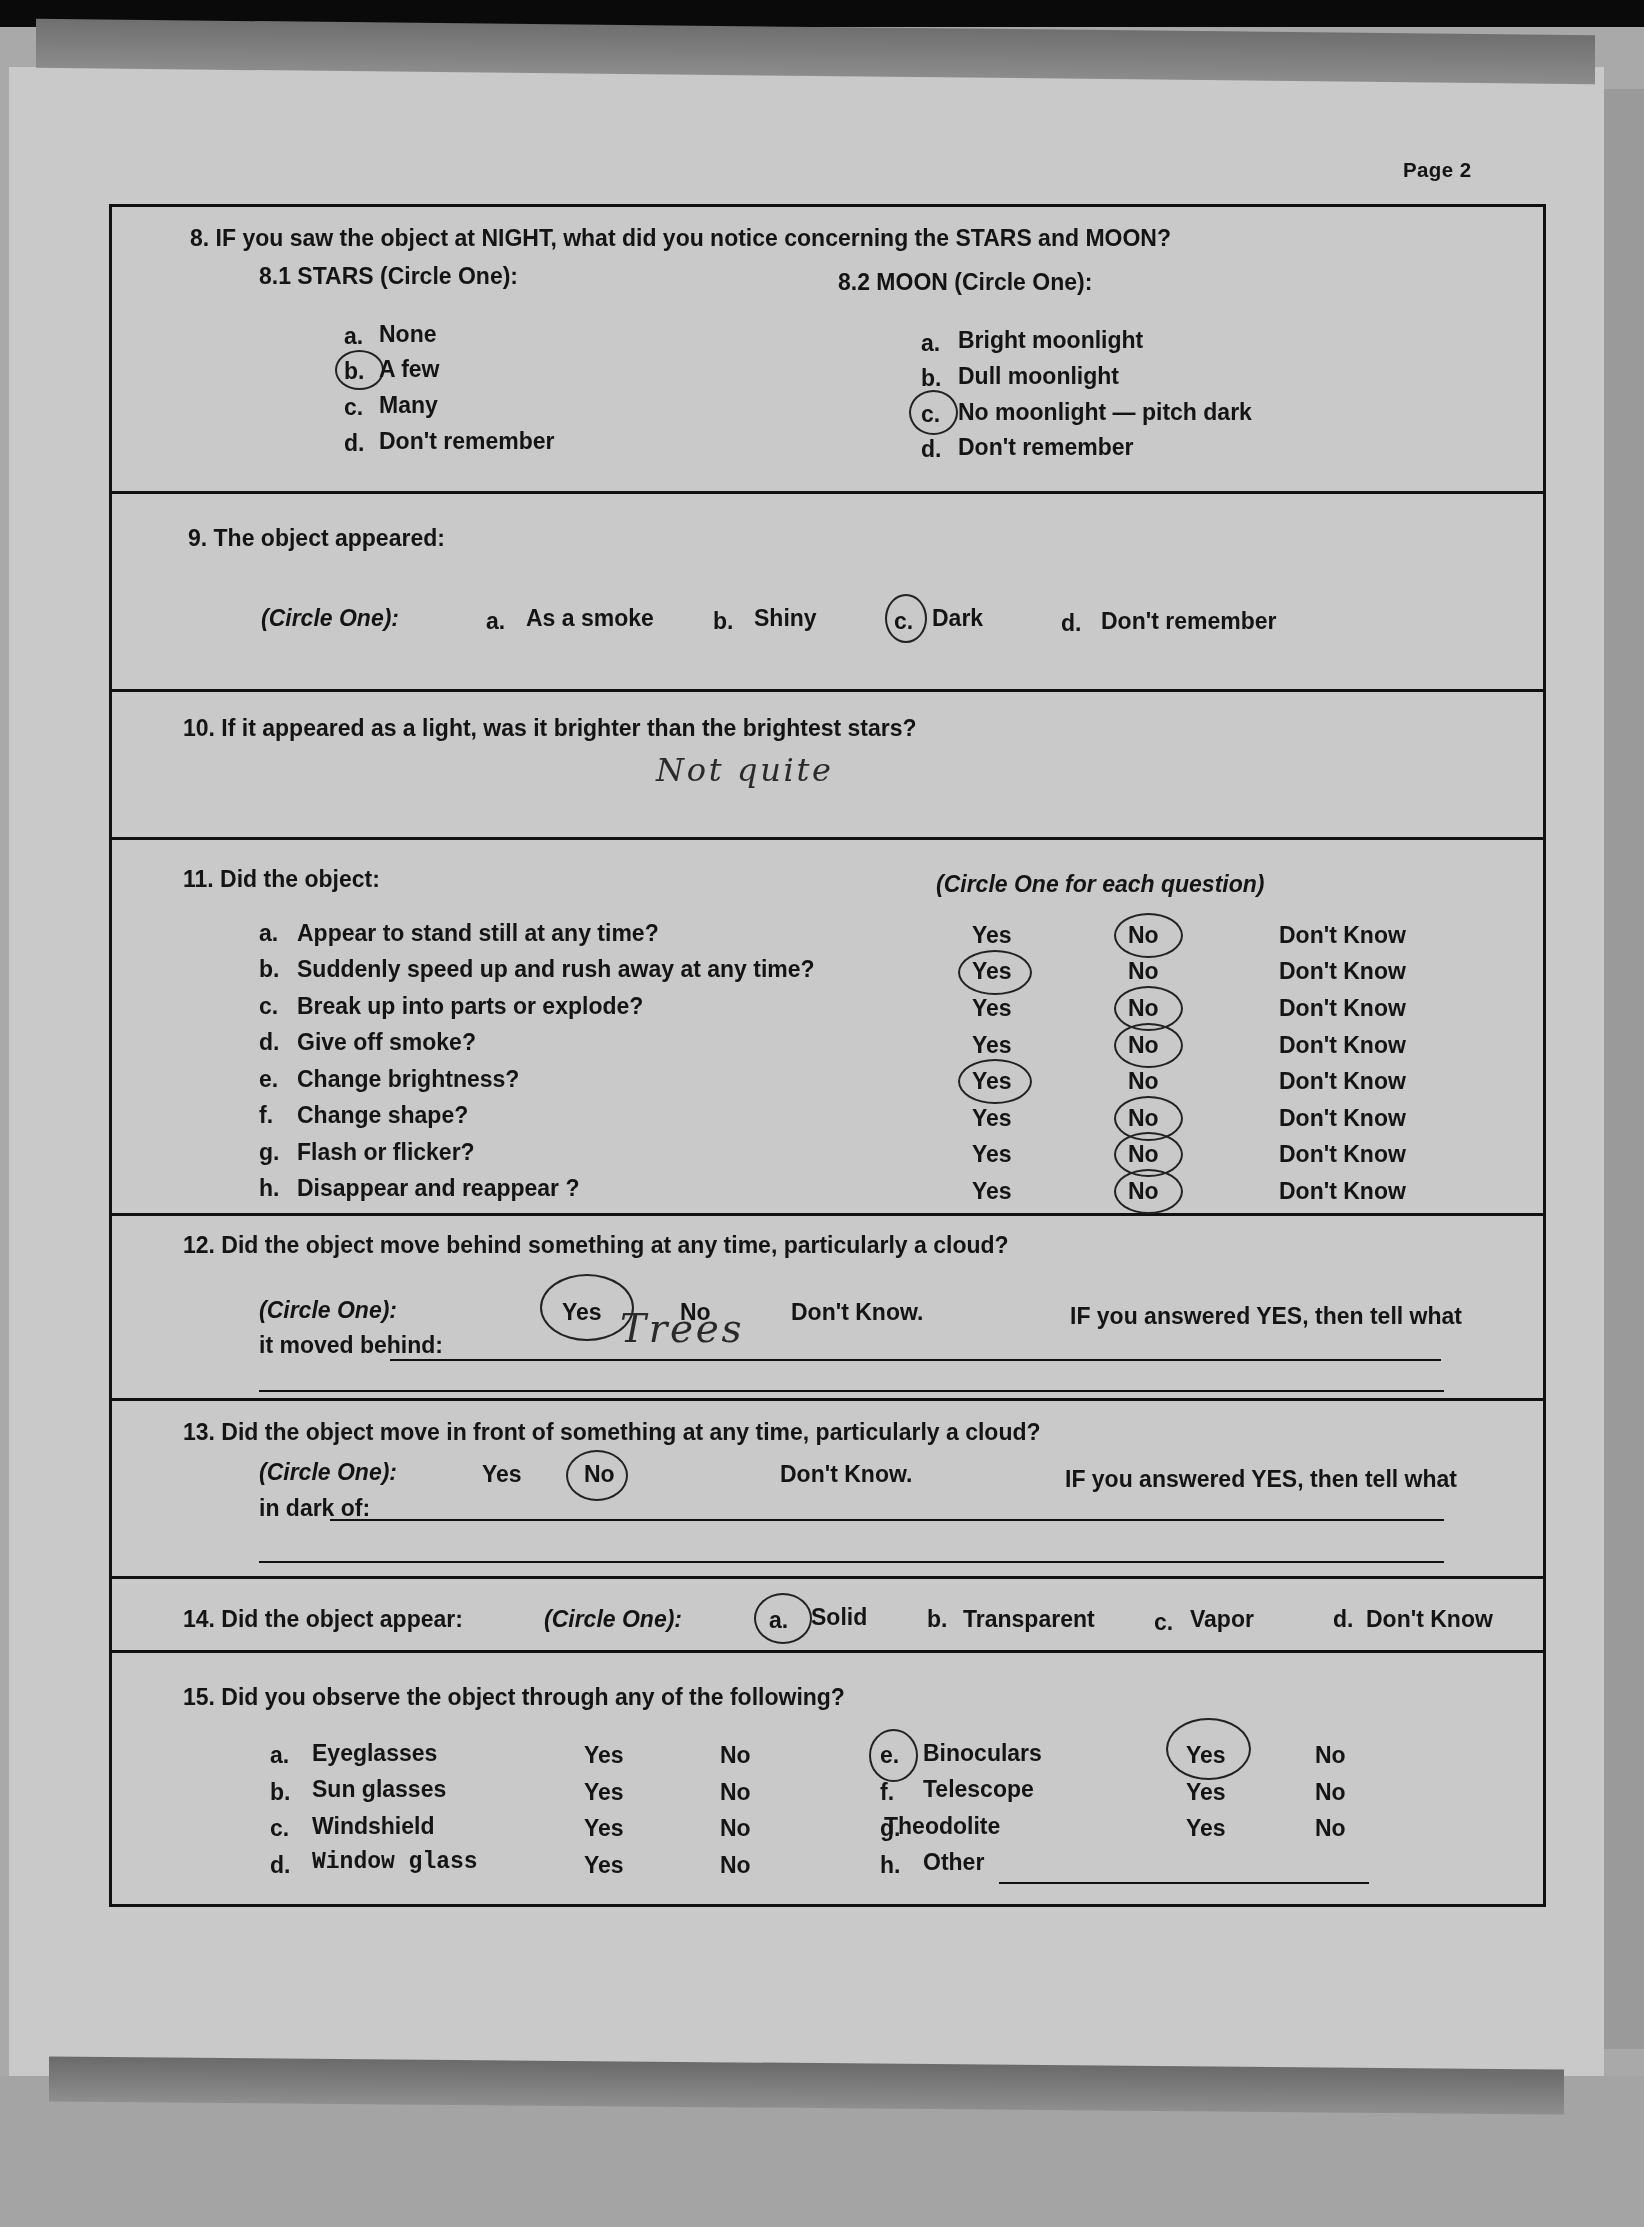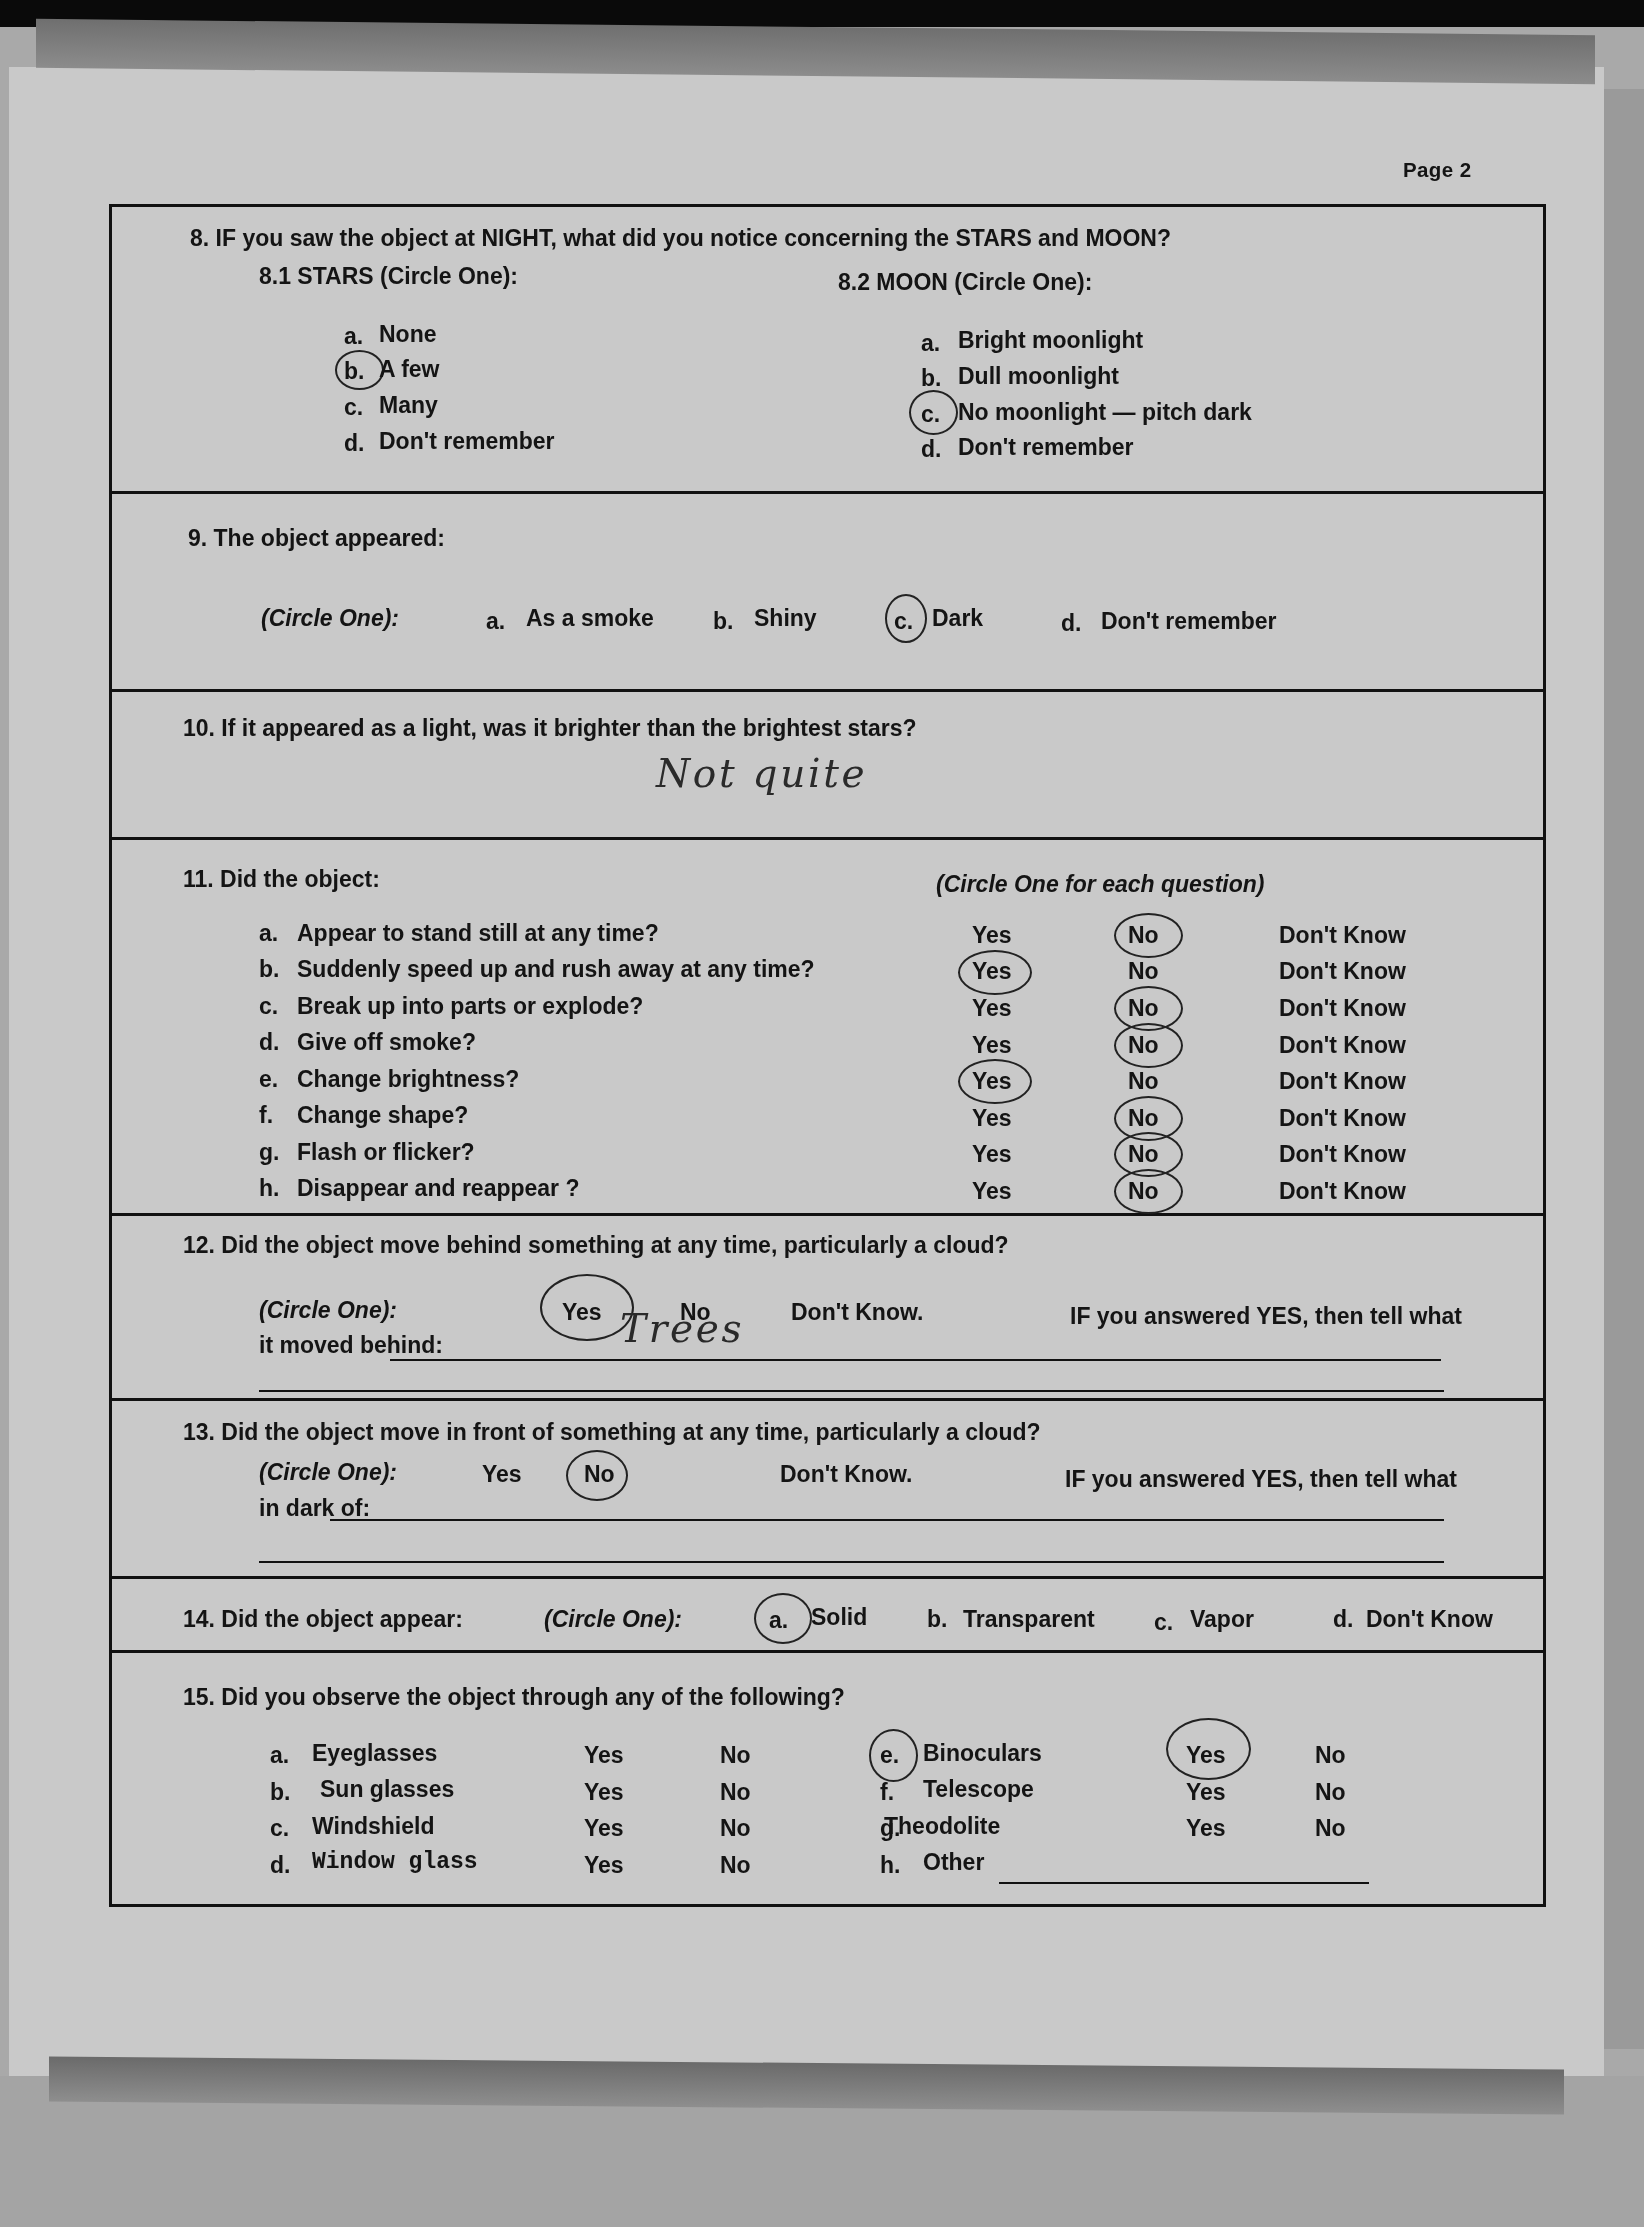--- a/index.html
+++ b/index.html
@@ -24,21 +24,21 @@
   .form {
     position:absolute; left:109px; top:204px; width:1437px; height:1703px;
     border:3.6px solid #111; box-sizing:border-box;
   }
   .sec { position:absolute; left:0; width:100%; border-bottom:3.6px solid #111; box-sizing:border-box; }
   .sec.last { border-bottom:none; }
   .t { position:absolute; font-size:23px; white-space:nowrap; font-weight:bold; }
   .it { font-style:italic; }
   .hand {
     position:absolute; font-family:"DejaVu Serif", serif; font-style:italic; font-weight:normal;
-    font-size:39px; color:#2a2a2a; white-space:nowrap; letter-spacing:2.7px;
+    font-size:32px; color:#2a2a2a; white-space:nowrap; letter-spacing:2.7px;
   }
   .circ { position:absolute; border:2.2px solid #222; border-radius:50%; box-sizing:border-box; }
   .line { position:absolute; height:0; border-top:2.7px solid #111; }
 </style>
 </head>
 <body>
 
 <div class="topband"></div>
 <div class="sheet"></div>
 <div class="topshadow"></div>
@@ -252,21 +252,21 @@
     <span class="t" style="left:71px; top:31px;">15.  Did you observe the object through any of the following?</span>
     <div id="q15-rows">
         <div>
           <span class="t" style="left:158px;top:89px;">a.</span>
           <span class="t" style="left:200px;top:87px;">Eyeglasses</span>
           <span class="t" style="left:472px;top:89px;">Yes</span>
           <span class="t" style="left:608px;top:89px;">No</span>
         </div>
         <div>
           <span class="t" style="left:158px;top:126px;">b.</span>
-          <span class="t" style="left:200px;top:123px;margin-left:8px;">Sun glasses</span>
+          <span class="t" style="left:200px;top:123px;">Sun glasses</span>
           <span class="t" style="left:472px;top:126px;">Yes</span>
           <span class="t" style="left:608px;top:126px;">No</span>
         </div>
         <div>
           <span class="t" style="left:158px;top:162px;">c.</span>
           <span class="t" style="left:200px;top:160px;">Windshield</span>
           <span class="t" style="left:472px;top:162px;">Yes</span>
           <span class="t" style="left:608px;top:162px;">No</span>
         </div>
         <div>

